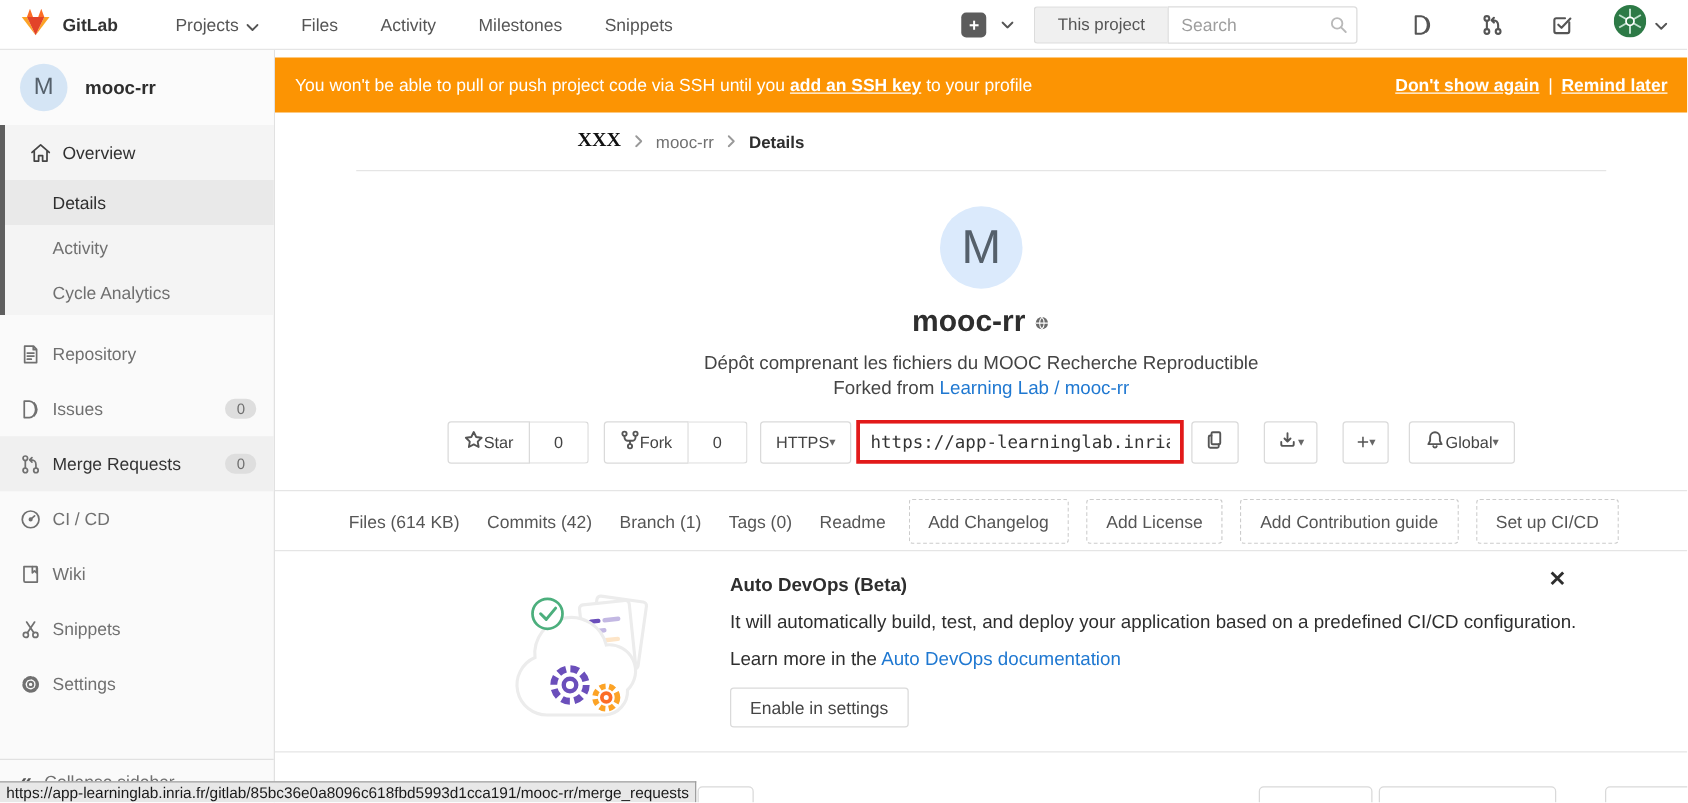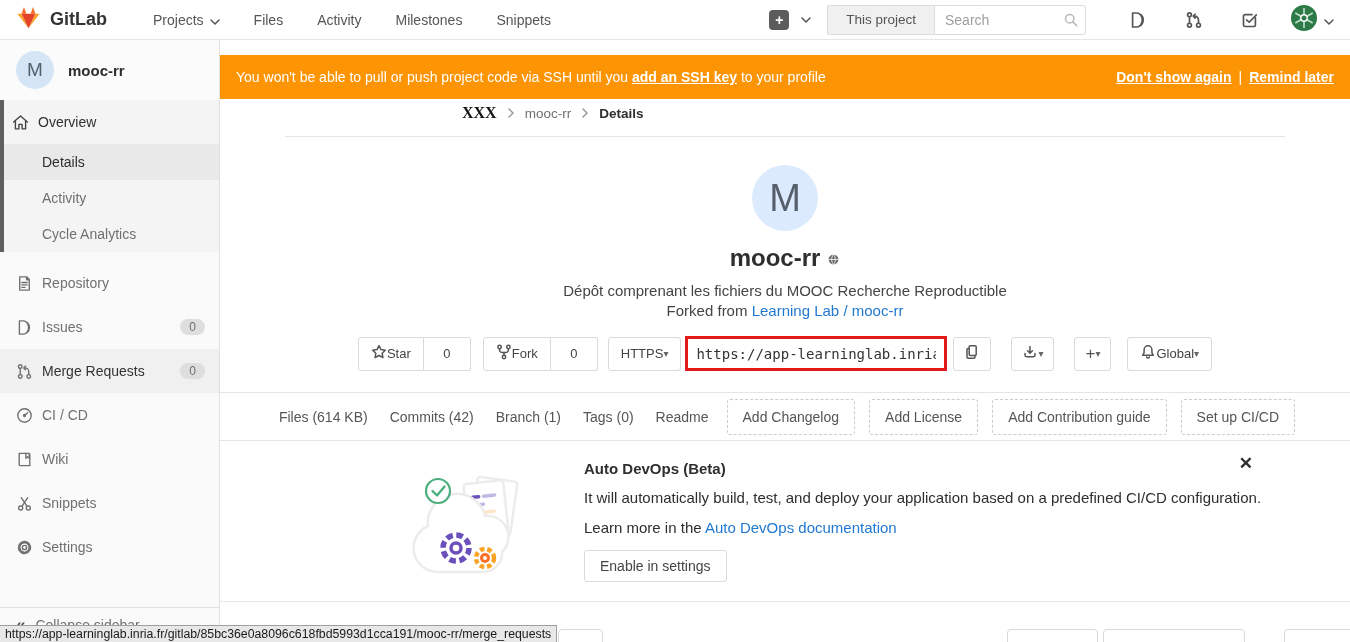--- a/index.html
+++ b/index.html
@@ -5,21 +5,21 @@
   * { margin:0; padding:0; box-sizing:border-box; }
   body { font-family:"Liberation Sans", sans-serif; background:#fff; }
   .screen { position:relative; width:1350px; height:642px; background:#fff; overflow:hidden; }
 
   
   .navbar { position:absolute; top:0; left:0; width:1350px; height:40px; background:#fff;
             border-bottom:1px solid #e5e5e5; display:flex; align-items:center;
             justify-content:space-between; padding:0 16px; z-index:30; }
   .nav-left { display:flex; align-items:center; }
   .brand { display:flex; align-items:center; gap:9px; margin-right:46px; cursor:pointer; }
-  .brand-text { font-size:18px; font-weight:700; color:#333; }
+  .brand-text { font-size:14px; font-weight:700; color:#333; }
   .nav-links { display:flex; gap:34px; font-size:14px; color:#555; }
   .nav-link { display:flex; align-items:center; gap:6px; cursor:pointer; }
   .nav-right { display:flex; align-items:center; }
   .plus-box { width:20px; height:20px; background:#5c5c5c; border-radius:4px; color:#fff;
               font-size:14px; font-weight:700; display:flex; align-items:center;
               justify-content:center; cursor:pointer; }
   .plus-caret { margin-left:6px; display:flex; }
   .search-group { display:flex; margin:0 24px 0 16px; height:30px; }
   .search-scope { background:#f0f0f0; border:1px solid #dcdcdc; border-right:none;
                   border-radius:3px 0 0 3px; padding:0 18px; font-size:13.5px; color:#555;
@@ -36,35 +36,35 @@
   
   .sidebar { position:absolute; top:40px; left:0; width:220px; height:602px; background:#fafafa;
              border-right:1px solid #e1e1e1; z-index:10; }
   .side-head { height:60px; display:flex; align-items:center; gap:14px; padding:0 16px; background:#fbfbfb; }
   .side-avatar { width:38px; height:38px; border-radius:50%; background:#d5e5f5; color:#55606b;
                  font-size:19px; display:flex; align-items:center; justify-content:center; }
   .side-project { font-size:15px; font-weight:700; color:#2e2e2e; }
   .side-section { border-left:4px solid #5f5f5f; background:#f4f4f4; }
   .srow { display:flex; align-items:center; font-size:14px; color:#707070; cursor:pointer; }
   .srow .sicon { width:17px; display:flex; margin-right:9px; }
-  .row-overview { height:44px; padding-left:8px; color:#303030;text-align:center; }
+  .row-overview { height:44px; padding-left:20px; color:#303030;text-align:center; }
   .row-sub { height:36px; padding-left:38px; }
   .row-sub.active { background:#e9e9e9; color:#2e2e2e; }
   .side-items { margin-top:9px; }
   .row-item { height:44px; padding-left:16px; padding-right:14px; }
   .row-item.hovered { background:#f0f0f0; color:#333; }
   .badge { margin-left:auto; background:#dedede; color:#6f6f6f; font-size:12px;
            border-radius:9px; padding:1px 9px; }
   .collapse-row { position:absolute; bottom:0; left:0; width:219px; height:35px;
                   border-top:1px solid #e1e1e1; display:flex; align-items:center; gap:10px;
                   padding:0 16px; color:#707070; font-size:14px; cursor:pointer; }
   .collapse-glyph { font-size:17px; font-weight:700; color:#555; }
 
   
-  .banner { position:absolute; left:220px; top:55px; width:1130px; height:44px; background:#fc9403;
+  .banner { position:absolute; left:220px; top:46px; width:1130px; height:44px; background:#fc9403;
             color:#fff; display:flex; align-items:center; justify-content:space-between;
             padding:0 16px; font-size:14px; z-index:5; }
   .banner a { color:#fff; }
   .banner-link { font-weight:700; text-decoration:underline; cursor:pointer; }
   .banner-actions { display:flex; gap:7px; align-items:center; white-space:nowrap; }
 
   
   .main { position:absolute; left:220px; top:89px; width:1130px; height:553px; background:#fff; }
   .breadcrumb-row { height:48px; display:flex; align-items:center; padding-left:242px; position:relative; }
   .crumb-border { position:absolute; left:65px; right:65px; bottom:0; height:1px; background:#e5e5e5; }

